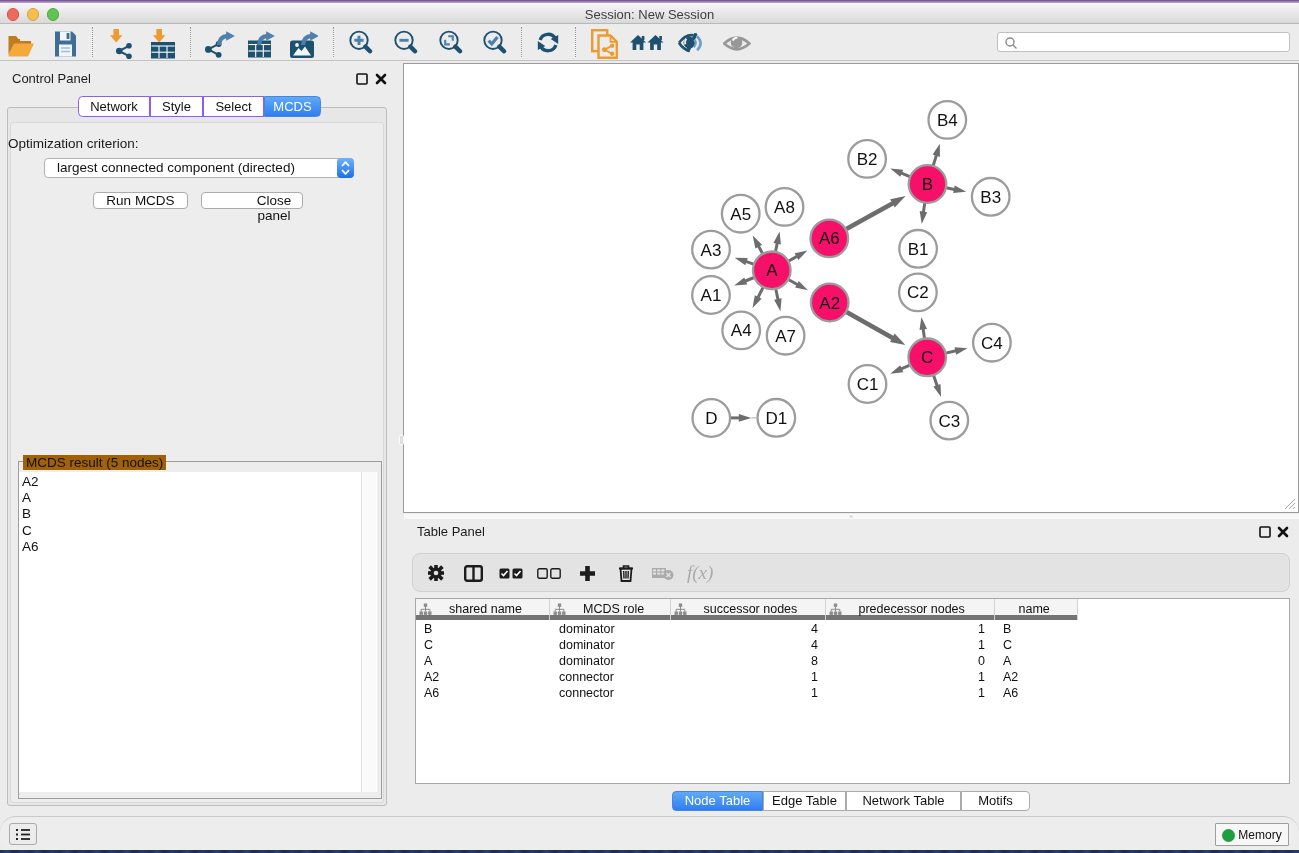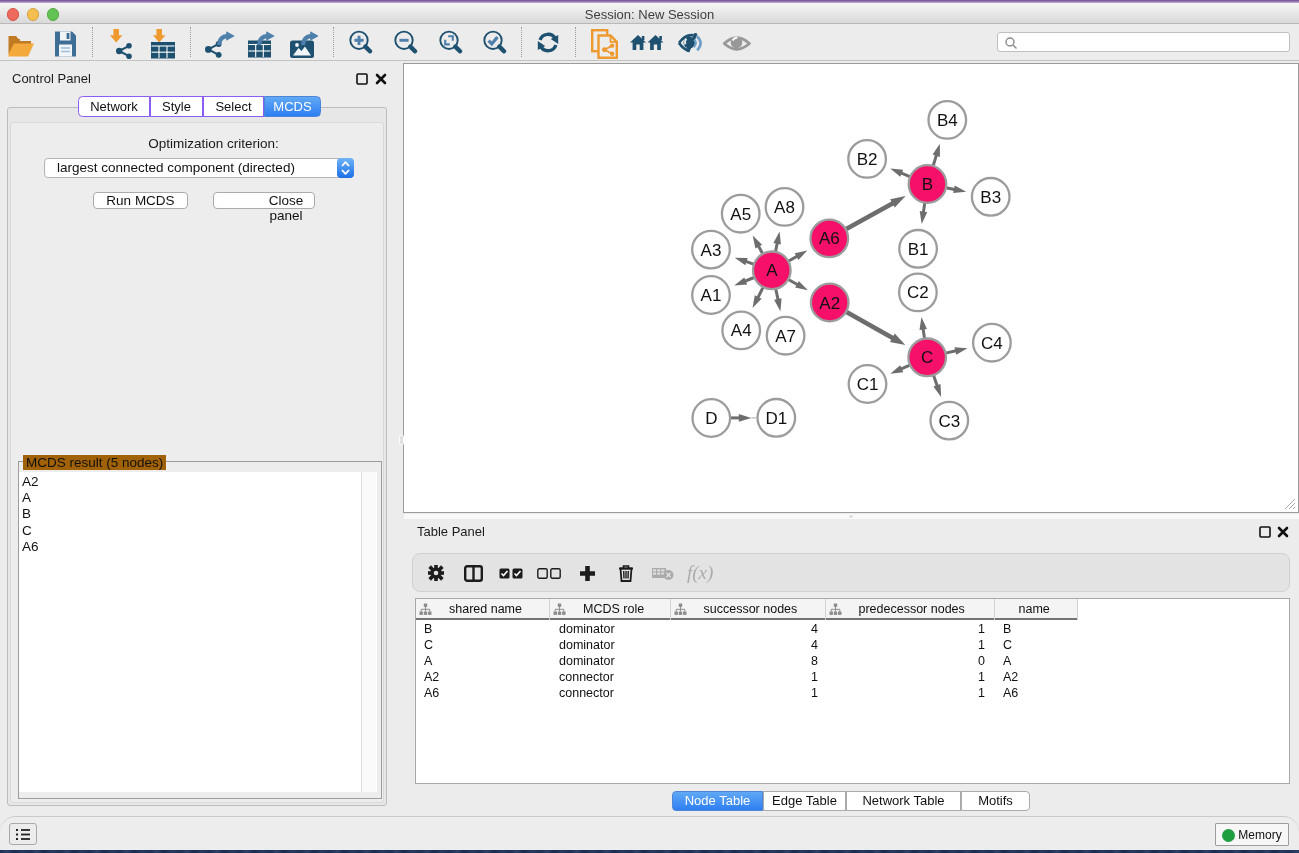--- a/index.html
+++ b/index.html
@@ -17,40 +17,40 @@
 .ticon { position:absolute; top:3px; }
 #searchbox { position:absolute; left:997px; top:8px; width:293px; height:20px; background:#fff; border:1px solid #c0c0c0; border-radius:3px; }
 
 
 #cp-title { left:12px; top:71px; font-size:13px; color:#1c1c1c; }
 .winbtn { position:absolute; }
 .tab { position:absolute; top:96px; height:21px; background:#fff; border:1px solid #8b5cf6; color:#111; font-size:13px; text-align:center; line-height:19px; }
 .tab.sel { background:linear-gradient(#61a9f6,#2e7ef2); color:#fff; border-color:#4a85d8; }
 #cp-outer { left:7px; top:107px; width:380px; height:699px; background:#e7e7e7; border:1px solid #bdbdbd; border-radius:3px; }
 #cp-inner { left:10px; top:122px; width:374px; height:681px; background:#ededed; border:1px solid #d9d9d9; border-radius:3px; }
-#optlabel { left:16px; top:136px; width:395px; text-align:center; font-size:13.5px; color:#1a1a1a; }
+#optlabel { left:8px; top:136px; width:395px; text-align:left; font-size:13.5px; color:#1a1a1a; }
 #dropdown { left:44px; top:158px; width:309px; height:20px; background:#fff; border:1px solid #b4b4b4; border-radius:4px; font-size:13.5px; color:#111; line-height:18px; padding-left:12px; }
 #dropstep { left:337px; top:158px; width:17px; height:20px; border-radius:4px; background:linear-gradient(#6fb3f7,#1c6fe8); }
 .btn { position:absolute; height:17px; background:#fff; border:1px solid #ababab; border-radius:4px; font-size:13.5px; color:#111; text-align:center; line-height:15px; }
 #fieldset { left:18px; top:461px; width:364px; height:338px; border:1px solid #9d9d9d; }
 #fieldlegend { left:23px; top:455px; background:#a16207; padding:0 3px; font-size:13.5px; color:#111; }
 #mlist { left:19px; top:472px; width:358px; height:320px; background:#fff; font-size:13.5px; color:#111; line-height:16.2px; padding:2px 0 0 3px; }
 #mscroll { left:361px; top:472px; width:15px; height:320px; background:#fafafa; border-left:1px solid #e0e0e0; }
 
 
 #netwin { left:403px; top:63px; width:896px; height:450px; background:#fff; border:1px solid #9b9b9b; }
 #nettitle { position:absolute; left:0; top:0; width:100%; height:21px; background:linear-gradient(#f6f6f6,#d4d4d4); border-bottom:1px solid #b0b0b0; }
 #nettitle .t { position:absolute; width:100%; text-align:center; top:3px; font-size:13px; color:#3e3e3e; }
 #graph { position:absolute; left:0; top:22px; }
 
 
 #tp-title { left:417px; top:524px; font-size:13px; color:#1c1c1c; }
 #tp-toolbar { left:412px; top:553px; width:878px; height:39px; background:#e3e3e3; border:1px solid #d0d0d0; border-radius:8px; }
 #tbl { left:415px; top:598px; width:875px; height:186px; background:#fff; border:1px solid #a8a8a8; }
-#tblhead { position:absolute; left:0; top:0; width:661px; height:21px; background:#f4f4f4; border-bottom:2px solid #737373; }
+#tblhead { position:absolute; left:0; top:0; width:661px; height:21px; background:#f4f4f4; border-bottom:5px solid #737373; }
 .hcell { position:absolute; top:0; height:21px; font-size:12.5px; color:#111; border-right:1px solid #d2d2d2; }
 .hcell svg { position:absolute; left:3px; top:4px; }
 .hcell span { position:absolute; left:33px; top:0; line-height:21px; }
 .trow { position:absolute; font-size:12.5px; color:#111; height:16px; line-height:16px; }
 .tab2 { position:absolute; top:791px; height:20px; background:#fff; border:1px solid #ababab; color:#111; font-size:13px; text-align:center; line-height:18px; }
 .tab2.sel { background:linear-gradient(#61a9f6,#2e7ef2); color:#fff; border-color:#4a85d8; }
 
 
 #statusbar { left:0; top:816px; width:1299px; height:33.5px; background:#ededed; border-top:1px solid #c9c9c9;border-radius:16px; }
 #listbtn { position:absolute; left:9px; top:6px; width:28px; height:22px; background:#ececec; border:1px solid #a9a9a9; border-radius:3px; }
@@ -250,21 +250,21 @@
 <div class="tab" style="left:150px;width:53px;">Style</div>
 <div class="tab" style="left:203px;width:61px;">Select</div>
 <div class="tab sel" style="left:264px;width:57px;border-radius:0 4.5px 4.5px 0;">MCDS</div>
 <div id="optlabel" class="abs">Optimization criterion:</div>
 <div id="dropdown" class="abs">largest connected component (directed)</div>
 <div id="dropstep" class="abs"><svg width="17" height="20" viewBox="0 0 17 20">
       <path d="M5 8 L8.5 4.2 L12 8" fill="none" stroke="#fff" stroke-width="1.8" stroke-linejoin="round"></path>
       <path d="M5 12 L8.5 15.8 L12 12" fill="none" stroke="#fff" stroke-width="1.8" stroke-linejoin="round"></path>
     </svg></div>
 <div class="btn" style="left:93px;top:192px;width:95px;">Run MCDS</div>
-<div class="btn" style="left:213px;top:192px;width:102px;padding-left:44px;">Close panel</div>
+<div class="btn" style="left:201px;top:192px;width:102px;padding-left:44px;">Close panel</div>
 <div id="fieldset" class="abs"></div>
 <div id="fieldlegend" class="abs">MCDS result (5 nodes)</div>
 <div id="mlist" class="abs">A2<br>A<br>B<br>C<br>A6</div>
 <div id="mscroll" class="abs"></div>
 
 <div id="netwin" class="abs">
   <svg id="graph" width="894" height="427" viewBox="404 85 894 427" font-family="Liberation Sans, sans-serif">
 <line x1="763.2" y1="253.7" x2="757.3" y2="242.9" stroke="#6d6d6d" stroke-width="3"></line>
 <polygon points="752.7,234.6 762.1,243.7 755.4,247.4" fill="#6d6d6d"></polygon>
 <line x1="775.3" y1="251.8" x2="777.7" y2="239.7" stroke="#6d6d6d" stroke-width="3"></line>

